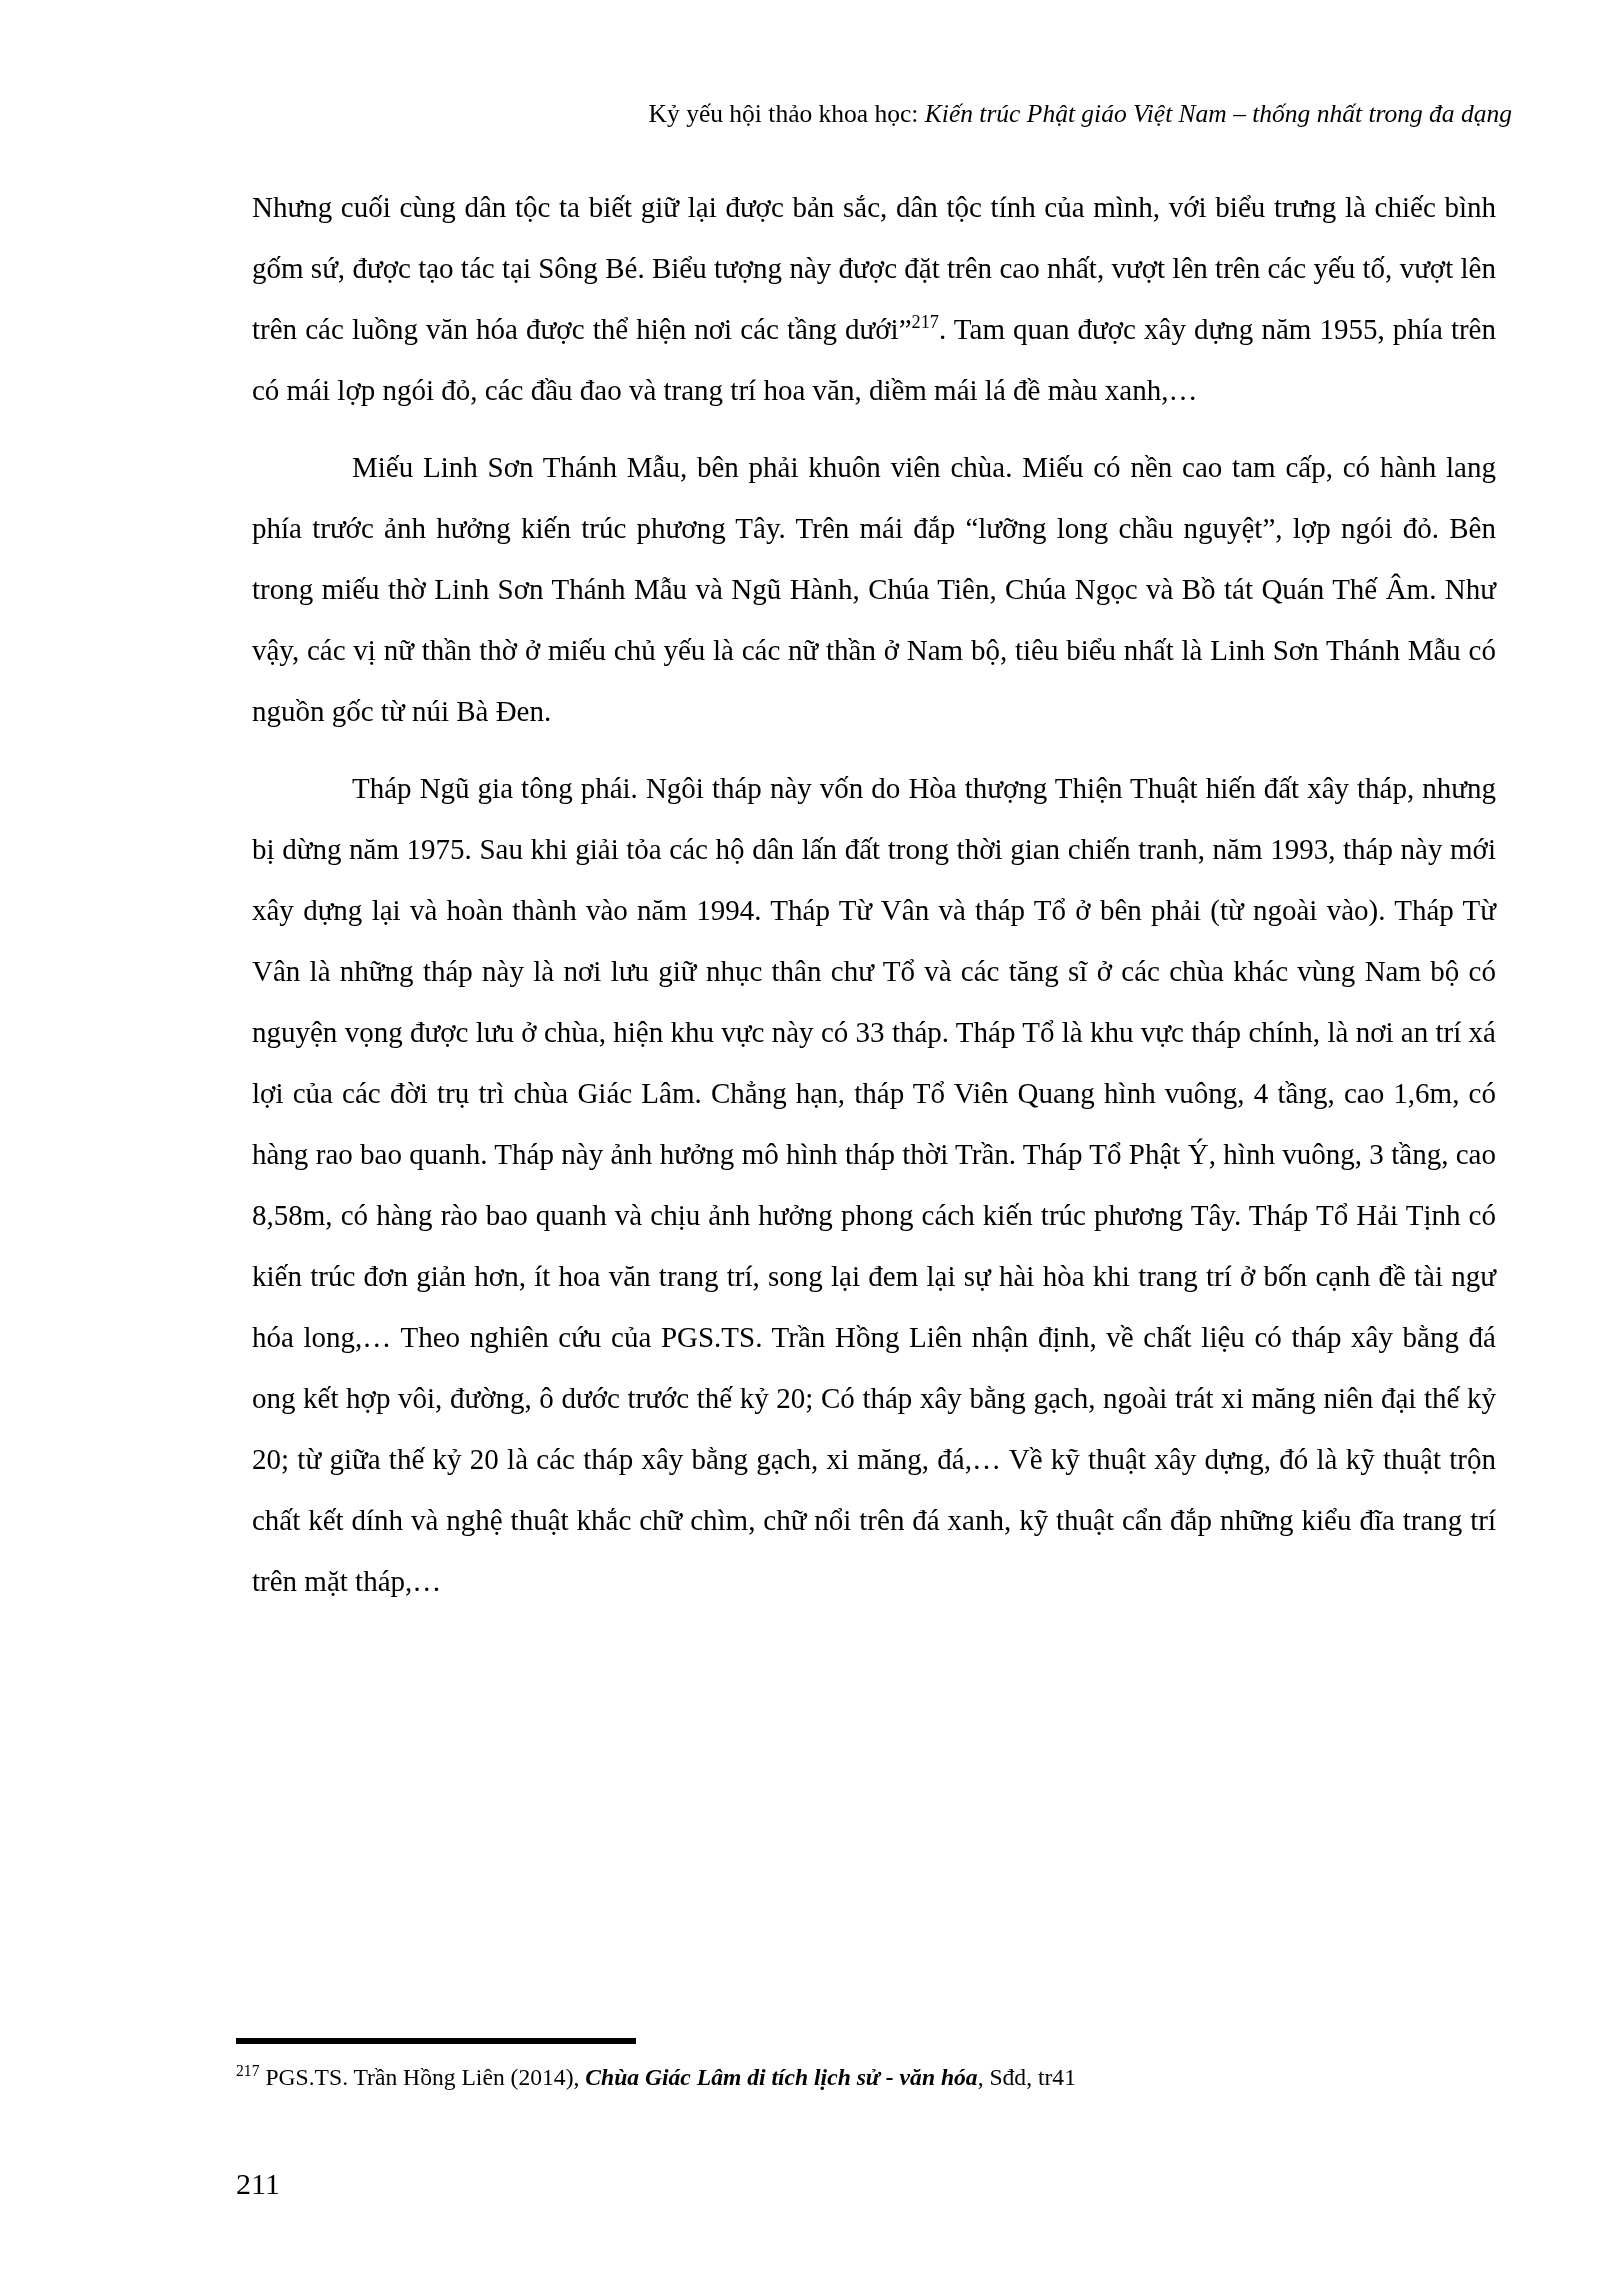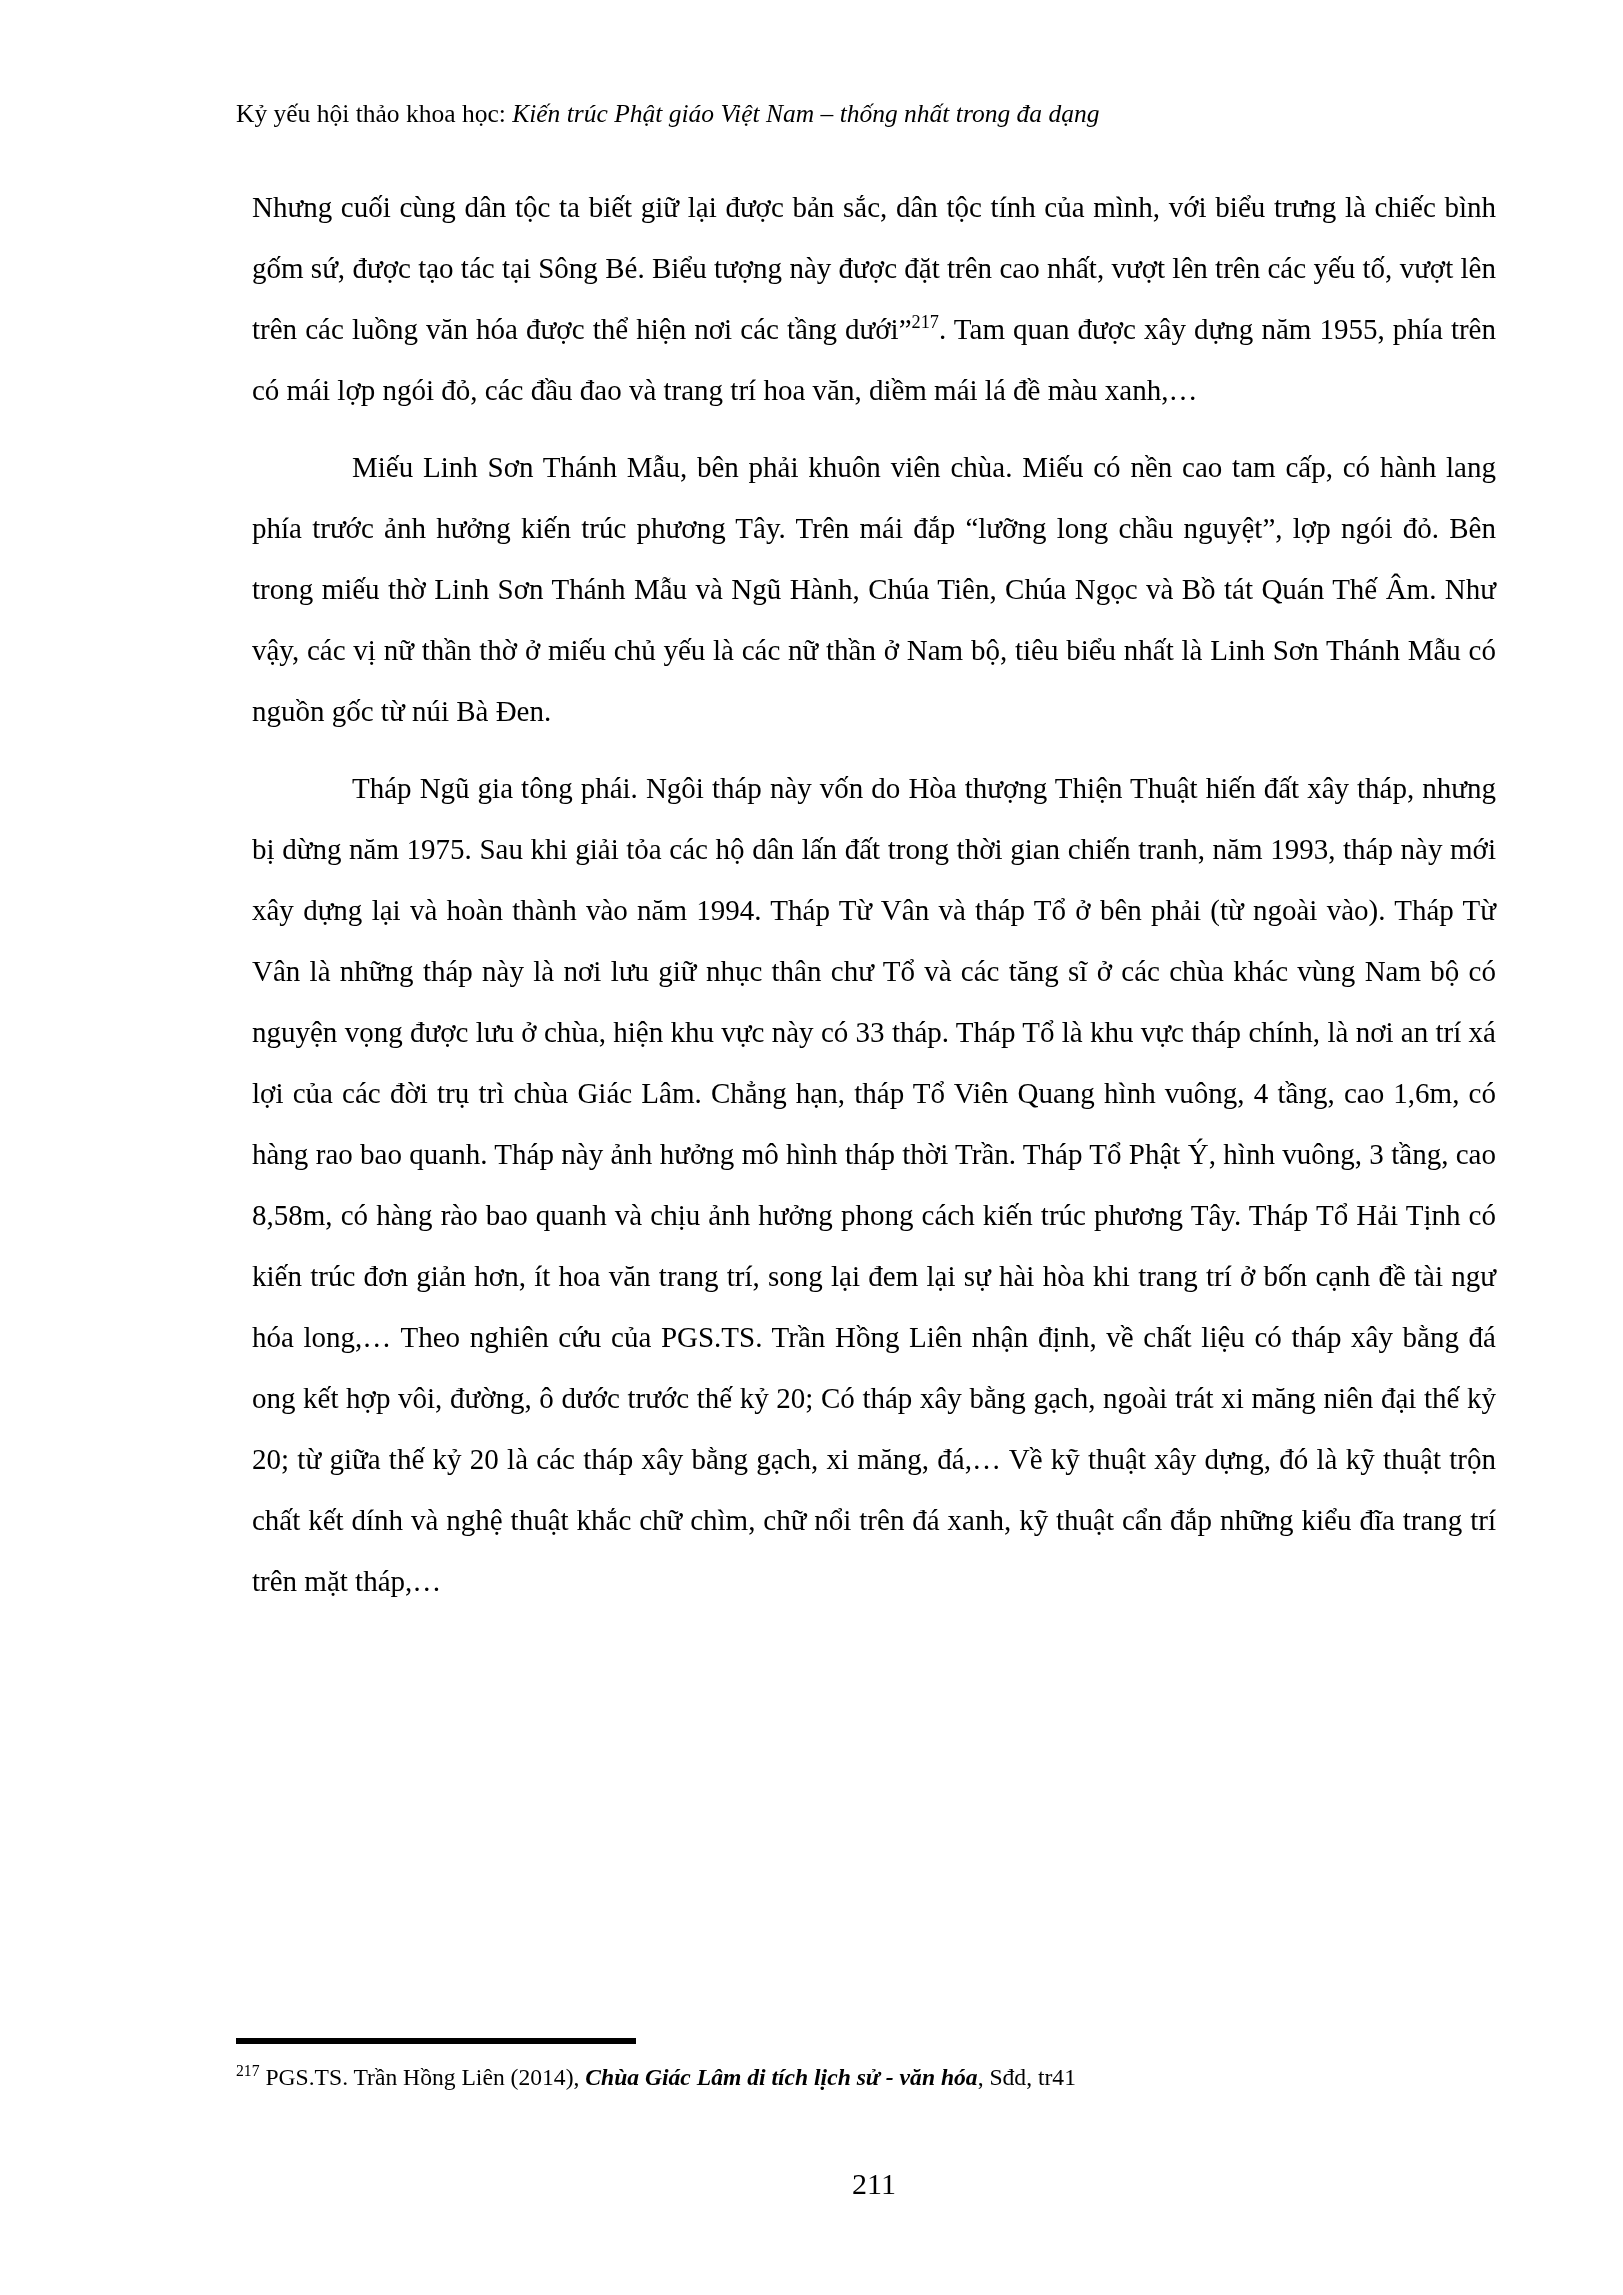--- a/index.html
+++ b/index.html
@@ -10,21 +10,21 @@
     background: #ffffff;
     font-family: "Liberation Serif", "DejaVu Serif", serif;
     color: #000000;
     overflow: hidden;
   }
   .running-header {
     position: absolute;
     top: 98px;
     left: 236px;
     width: 1276px;
-    text-align: left;
+    text-align: right;
     font-size: 25.5px;
     line-height: 31px;
     white-space: nowrap;
   }
   .running-header .hdr-title { font-style: italic; }
   .body-text {
     position: absolute;
     top: 161px;
     left: 236px;
     width: 1276px;
@@ -60,21 +60,21 @@
     font-size: 15.7px;
     line-height: 0;
     vertical-align: super;
   }
   .footnote .fn-italic { font-style: italic; font-weight: bold; }
   .page-number {
     position: absolute;
     top: 2165px;
     left: 236px;
     width: 1276px;
-    text-align: center;
+    text-align: left;
     font-size: 30px;
     line-height: 37px;
   }
 </style>
 </head>
 <body>
 
 <div class="page">
 
   <div class="running-header"><span>Kỷ yếu hội thảo khoa học: </span><span class="hdr-title">Kiến trúc Phật giáo Việt Nam – thống nhất trong đa dạng</span></div>

